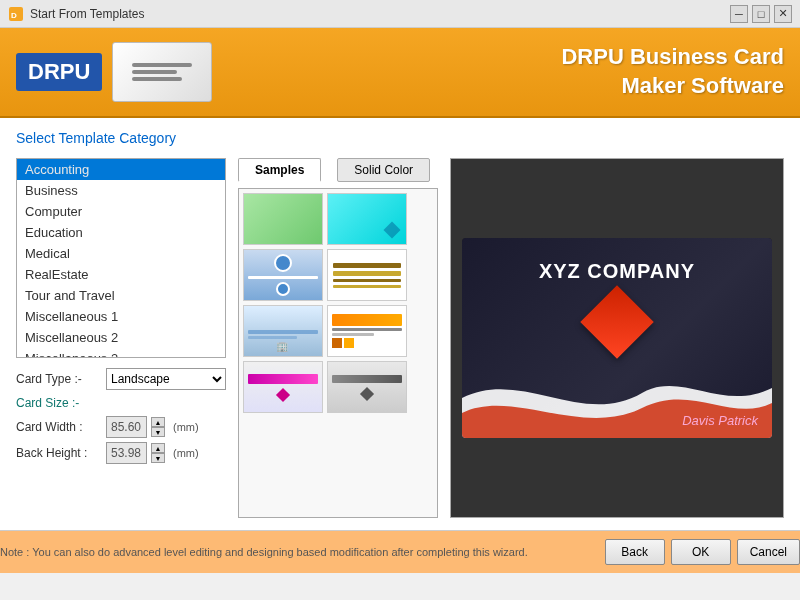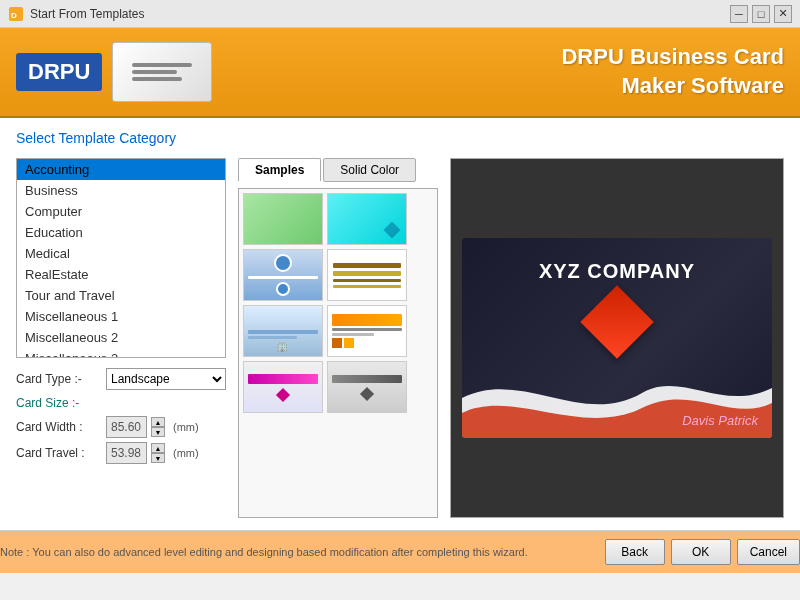--- a/index.html
+++ b/index.html
@@ -105,21 +105,21 @@
       background: white;
     }
     .category-item {
       padding: 3px 8px;
       font-size: 13px;
       cursor: pointer;
       color: #333;
     }
     .category-item.selected {
       background: #0078d7;
-      color: #000000;
+      color: #e5e5e5;
     }
 
     
     .controls-section {
       margin-top: 10px;
     }
     .control-row {
       display: flex;
       align-items: center;
       margin-bottom: 6px;
@@ -195,21 +195,21 @@
 
     
     .middle-panel {
       width: 200px;
       flex-shrink: 0;
       display: flex;
       flex-direction: column;
     }
     .tab-bar {
       display: flex;
-      gap: 2px;
+      gap: 16px;
       margin-bottom: 6px;
     }
     .tab-btn {
       padding: 4px 16px;
       font-size: 12px;
       border: 1px solid #aaa;
       background: #e8e8e8;
       cursor: pointer;
       border-radius: 2px;
     }
@@ -374,21 +374,21 @@
             <input class="size-input" type="text" value="85.60" style="">
             <div class="spin-btns">
               <div class="spin-btn">▲</div>
               <div class="spin-btn">▼</div>
             </div>
             <span class="size-unit">(mm)</span>
           </div>
         </div>
 
         <div class="size-input-row">
-          <span class="size-label">Card Travel :</span>
+          <span class="size-label">Back Height :</span>
           <div class="size-input-group">
             <input class="size-input" type="text" value="53.98" style="">
             <div class="spin-btns">
               <div class="spin-btn">▲</div>
               <div class="spin-btn">▼</div>
             </div>
             <span class="size-unit">(mm)</span>
           </div>
         </div>
       </div>

